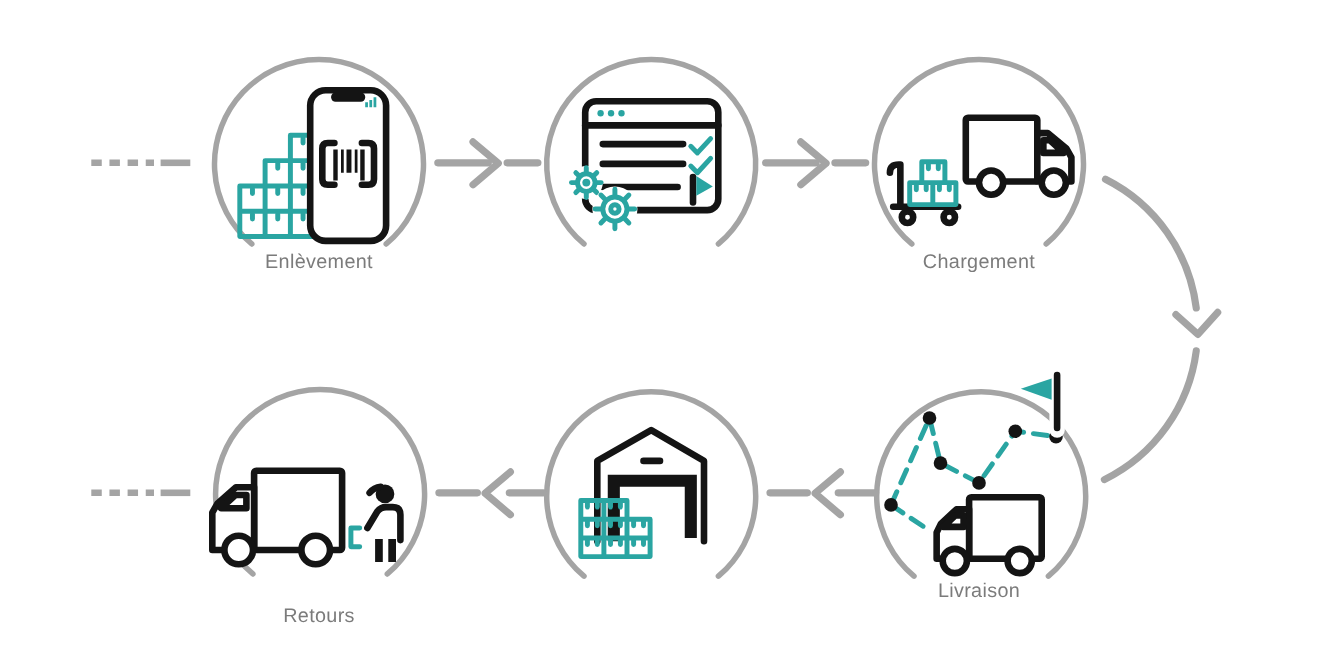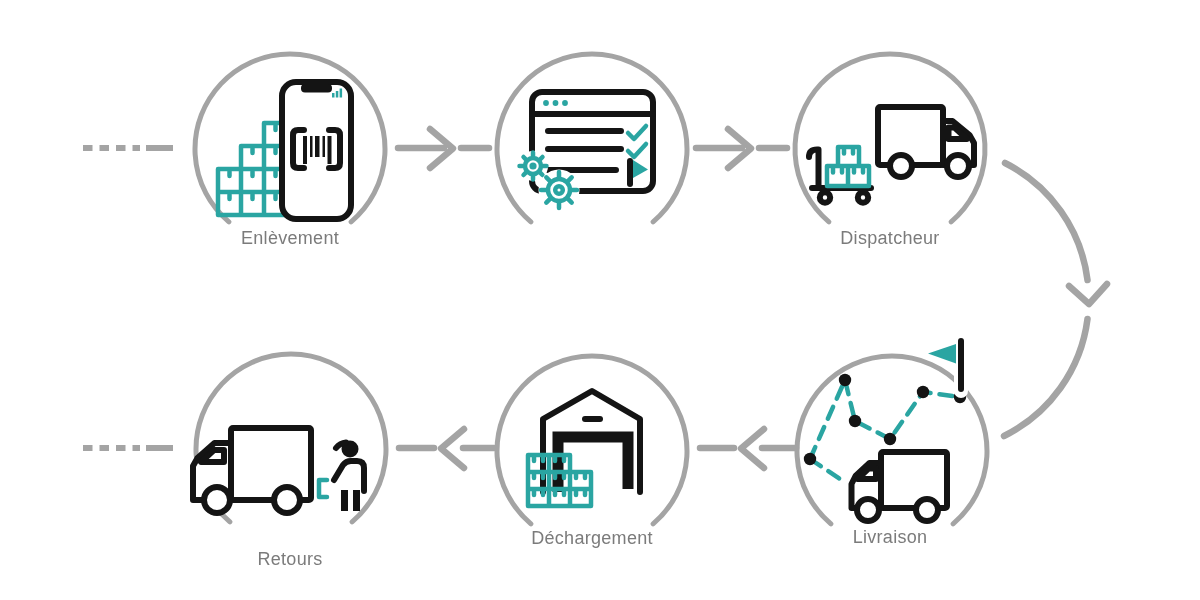--- a/index.html
+++ b/index.html
@@ -212,17 +212,16 @@
       <g>
         <path class="k wb" d="M 334 480 L 343 465 Q 346 461 351 461 H 357 Q 364 461 364 468 V 491"></path>
         <circle class="kf" cx="350" cy="449" r="8.5"></circle>
         <path class="k" stroke-width="3.5" d="M 336 448 Q 340 443 346 442.5"></path>
         <path class="kf" d="M 341 490 h7 v21 h-7 z M 353 490 h7 v21 h-7 z"></path>
       </g>
     </g>
   </svg>
 
   <div class="label" style="left:290px;top:228px">Enlèvement</div>
-  <div class="label" style="left:890px;top:228px">Dispatcheur</div>
+  <div class="label" style="left:890px;top:228px">Chargement</div>
   <div class="label" style="left:890px;top:527px">Livraison</div>
-  <div class="label" style="left:592px;top:528px">Déchargement</div>
   <div class="label" style="left:290px;top:549px">Retours</div>
 </div>
 
 </body></html>

